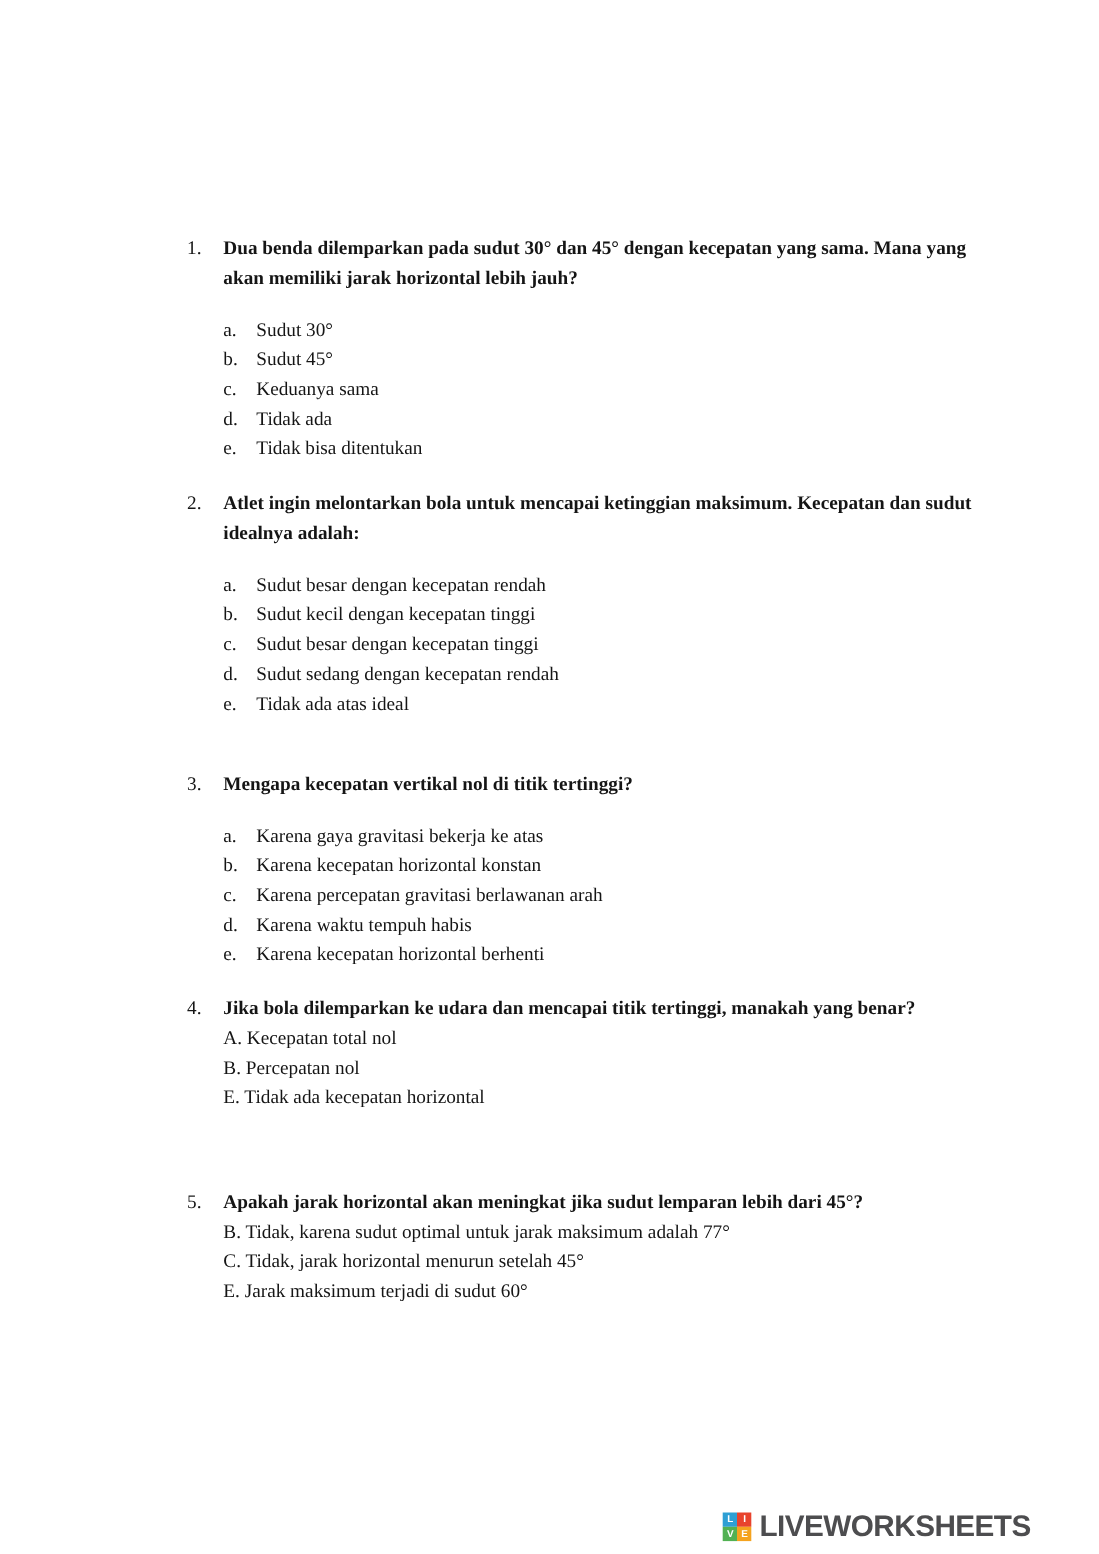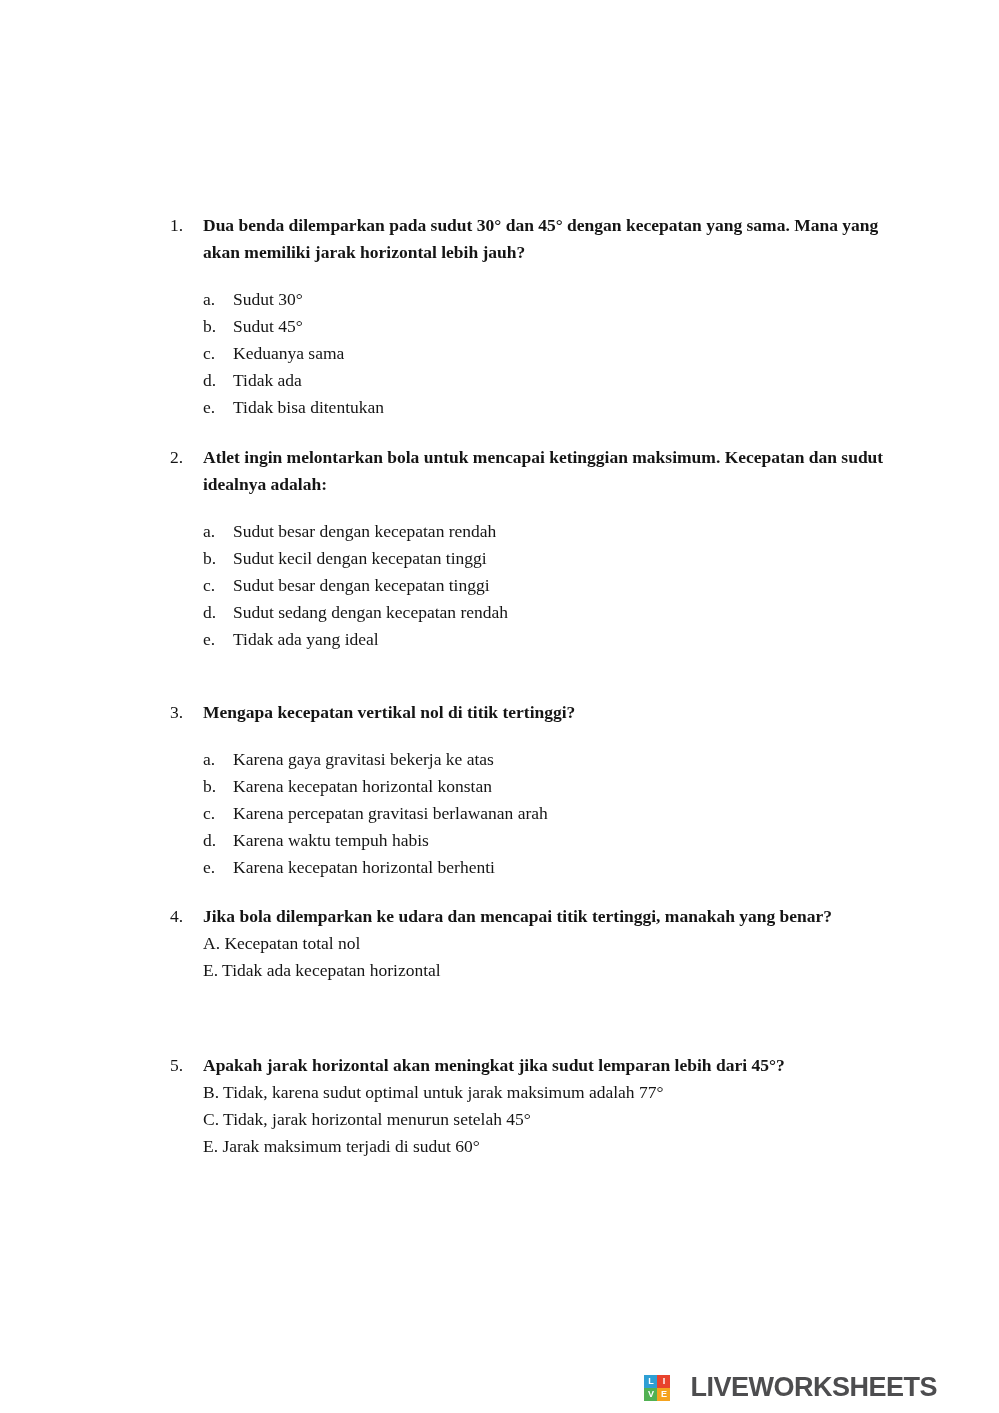--- a/index.html
+++ b/index.html
@@ -75,21 +75,20 @@
     text-align: center;
     user-select: none;
   }
   .brand {
     font-family: "Liberation Sans", sans-serif;
     font-weight: bold;
     font-size: 27px;
     color: #4d4d4f;
     letter-spacing: -0.5px;
     line-height: 27px;
-    margin-left: 13px;
   }
 </style>
 </head>
 <body>
 
 <div class="page">
   <div class="content">
 
     <section class="question q1">
       <div class="q-head">
@@ -137,21 +136,21 @@
         <div class="opt-row">
           <span class="opt-label">c.</span>
           <span class="opt-text">Sudut besar dengan kecepatan tinggi</span>
         </div>
         <div class="opt-row">
           <span class="opt-label">d.</span>
           <span class="opt-text">Sudut sedang dengan kecepatan rendah</span>
         </div>
         <div class="opt-row">
           <span class="opt-label">e.</span>
-          <span class="opt-text">Tidak ada yang ideal</span>
+          <span class="opt-text">Tidak ada atas ideal</span>
         </div>
       </div>
     </section>
 
     <section class="question q3">
       <div class="q-head">
         <span class="q-num">3.</span>
         <p class="q-text">Mengapa kecepatan vertikal nol di titik tertinggi?</p>
       </div>
       <div class="options-lettered">
@@ -178,20 +177,21 @@
       </div>
     </section>
 
     <section class="question q4">
       <div class="q-head">
         <span class="q-num">4.</span>
         <p class="q-text">Jika bola dilemparkan ke udara dan mencapai titik tertinggi, manakah yang benar?</p>
       </div>
       <div class="options-inline">
         <p class="inline-opt">A. Kecepatan total nol</p>
+        <p class="inline-opt">B. Percepatan nol</p>
         <p class="inline-opt">E. Tidak ada kecepatan horizontal</p>
       </div>
     </section>
 
     <section class="question q5">
       <div class="q-head">
         <span class="q-num">5.</span>
         <p class="q-text">Apakah jarak horizontal akan meningkat jika sudut lemparan lebih dari 45°?</p>
       </div>
       <div class="options-inline">

